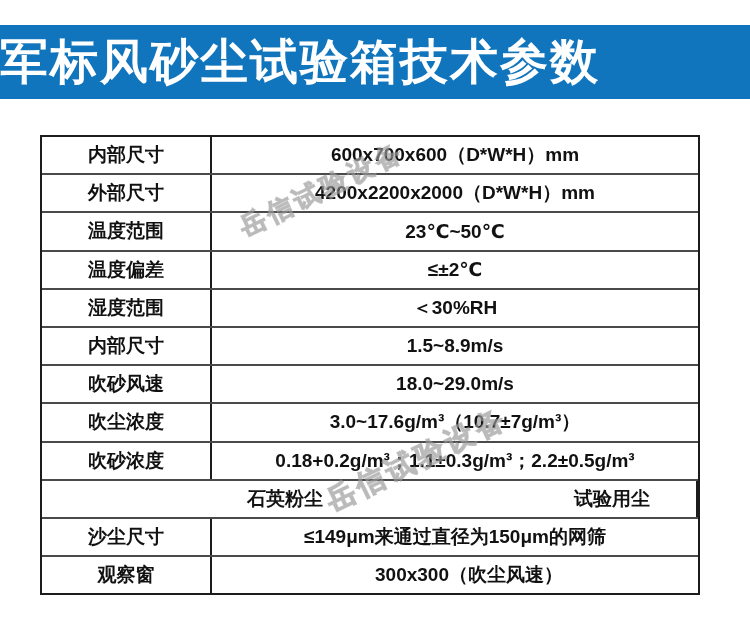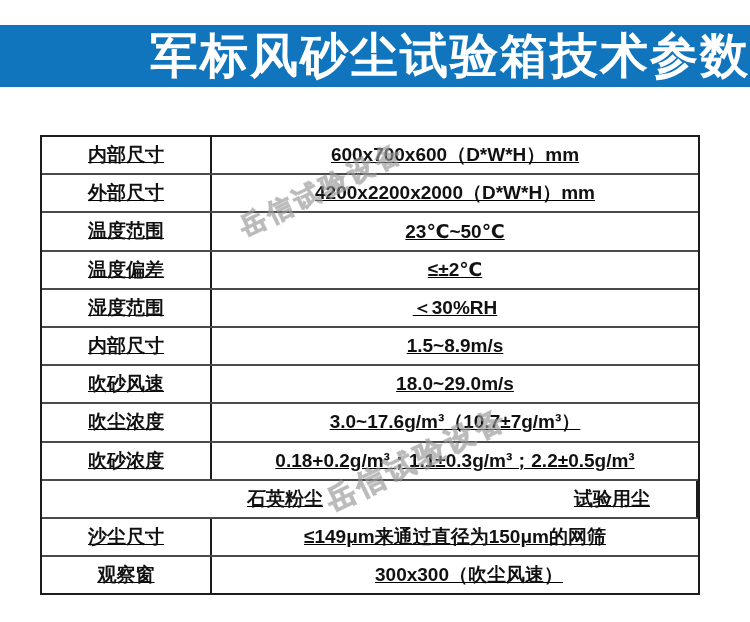--- a/index.html
+++ b/index.html
@@ -15,25 +15,25 @@
     background: #ffffff;
     overflow: hidden;
   }
 
   
   .banner {
     position: absolute;
     left: 0;
     top: 25px;
     width: 750px;
-    height: 62px;
+    height: 74px;
     background: #1075bd;
     display: flex;
     align-items: center;
-    justify-content: flex-end;
+    justify-content: flex-start;
   }
   .banner .title {
     color: #ffffff;
     font-size: 48px;
     font-weight: bold;
     letter-spacing: 2px;
     white-space: nowrap;
     line-height: 1;
     text-align: center;
   }
@@ -46,21 +46,20 @@
     width: 656px;
     border: 2px solid #1c1c1c;
     background: transparent;
     display: flex;
     flex-direction: column;
   }
   .spec-row {
     display: flex;
     height: 36.2px;
     border-bottom: 2px solid #4a4a4a;
-    text-decoration: underline;
   }
   .spec-row:last-child {
     border-bottom: none;
     gap: 28px;
   }
   .cell {
     display: flex;
     align-items: center;
     justify-content: center;
     color: #111111;

